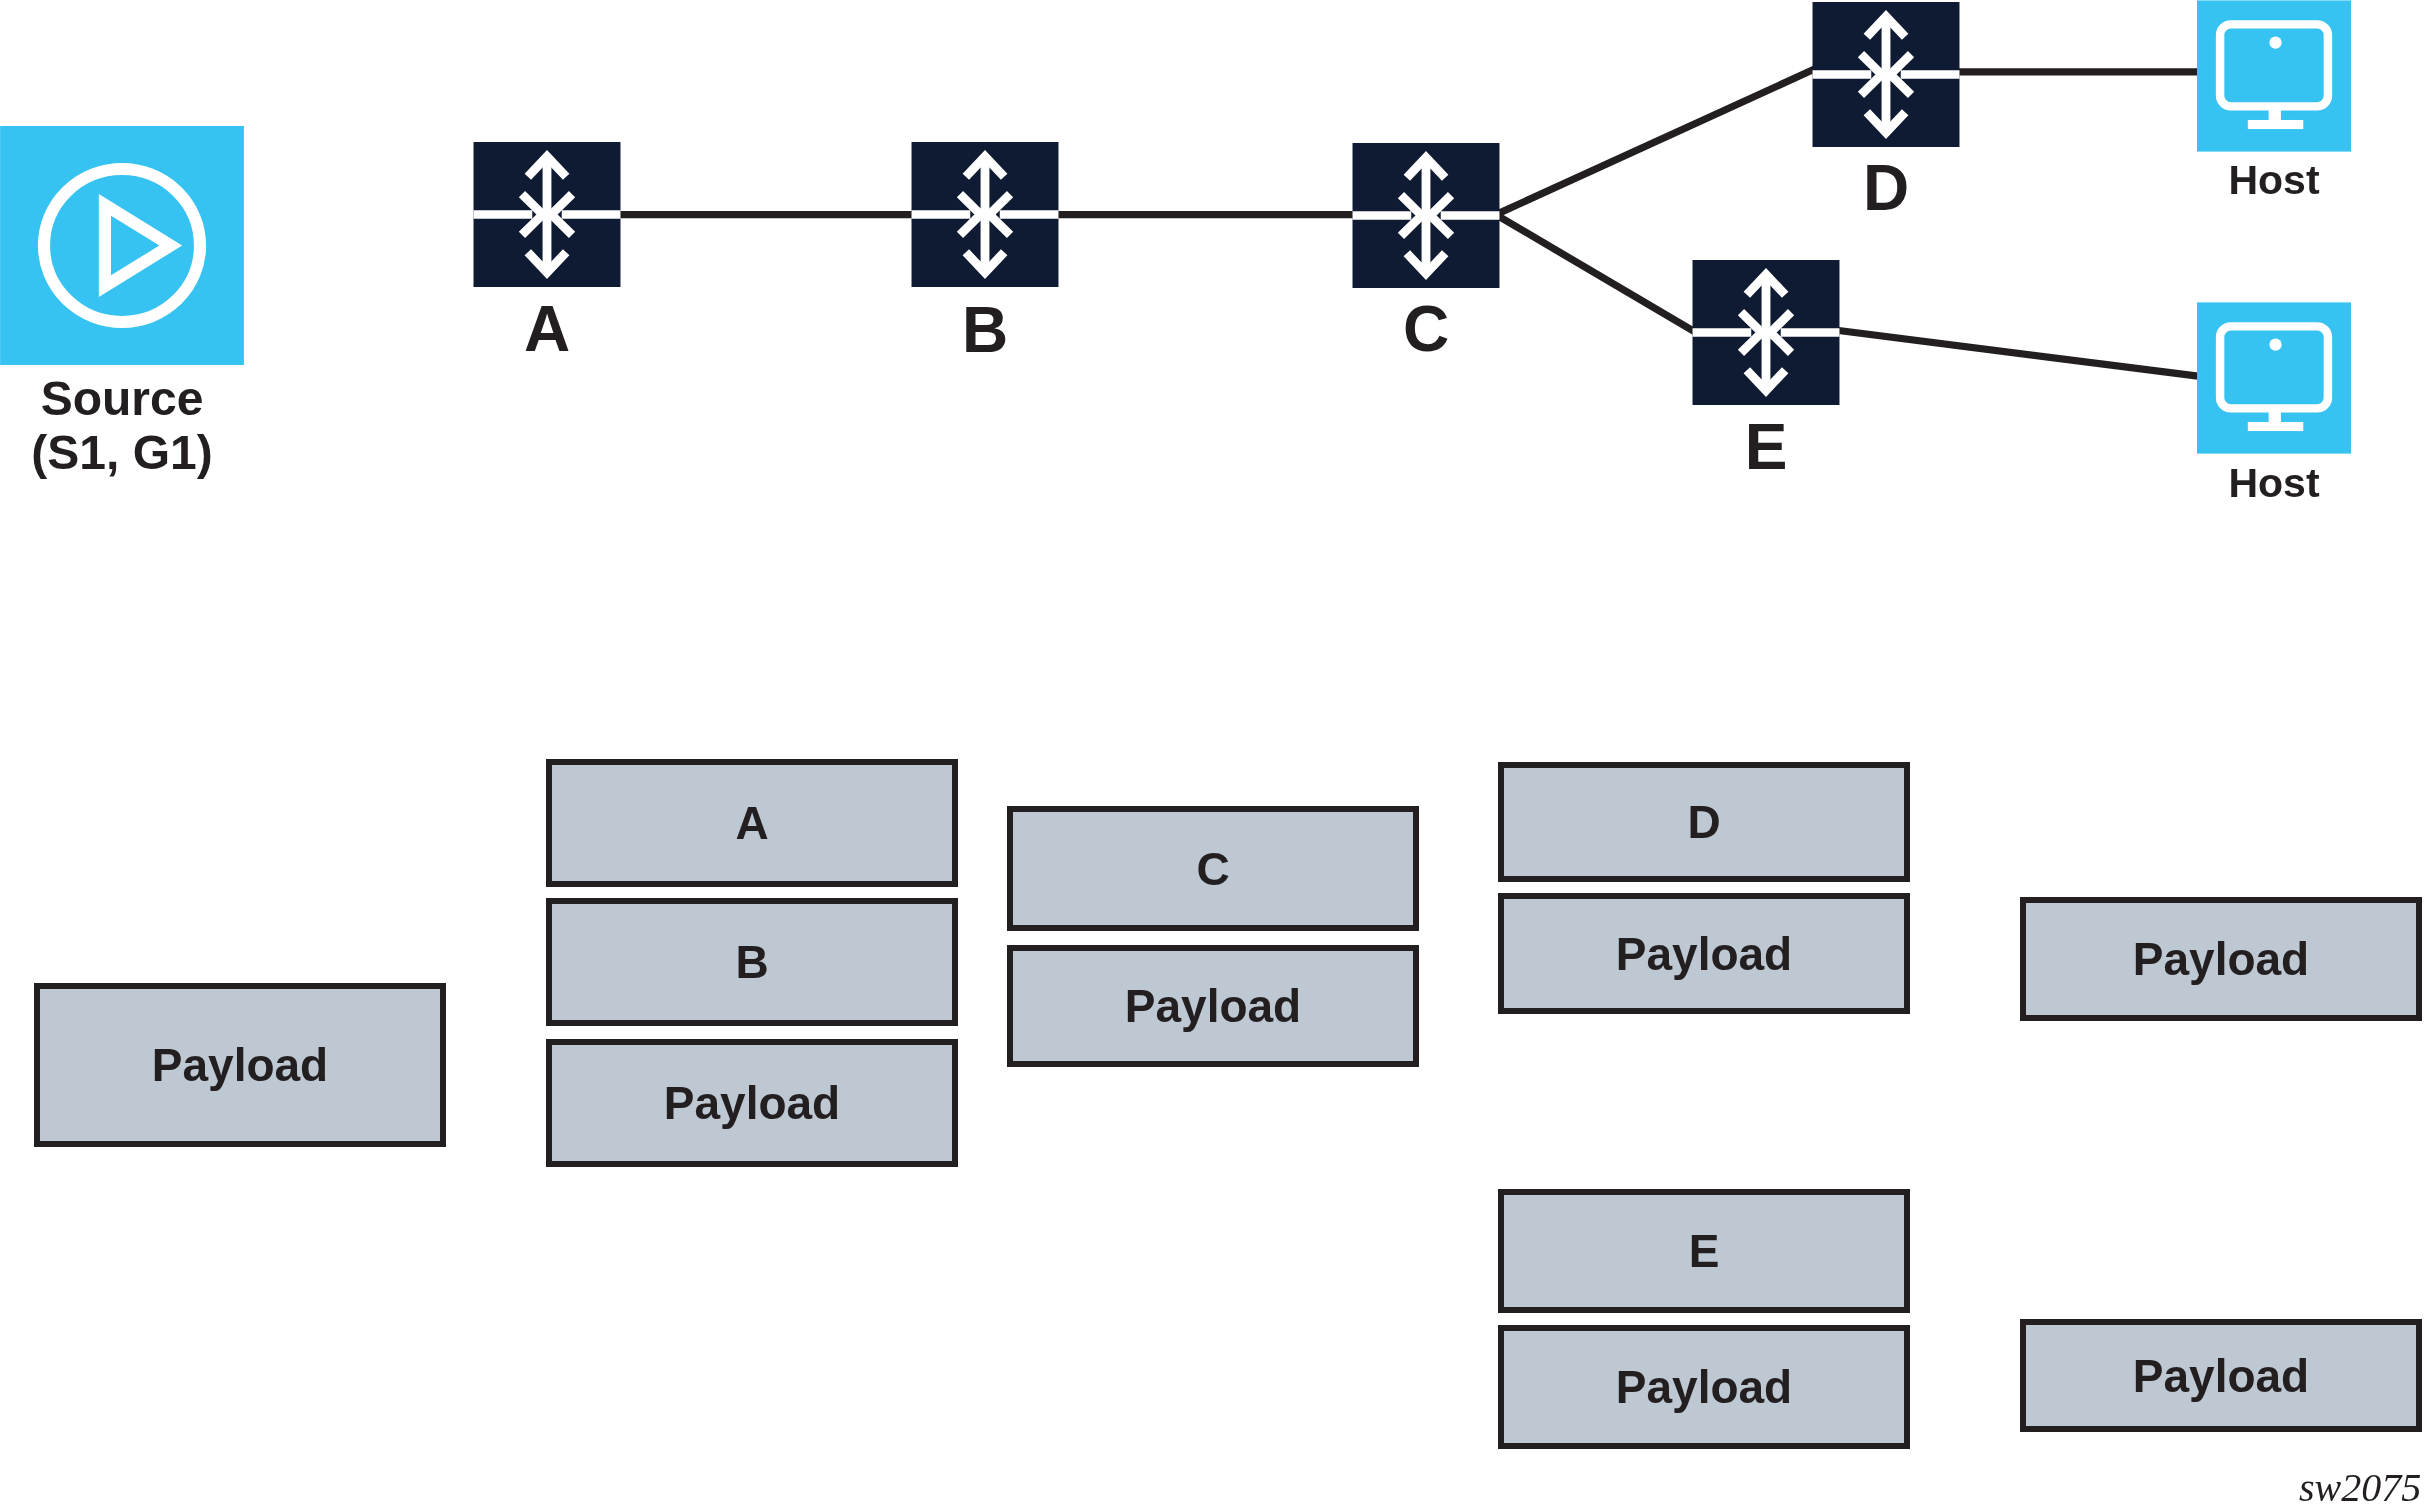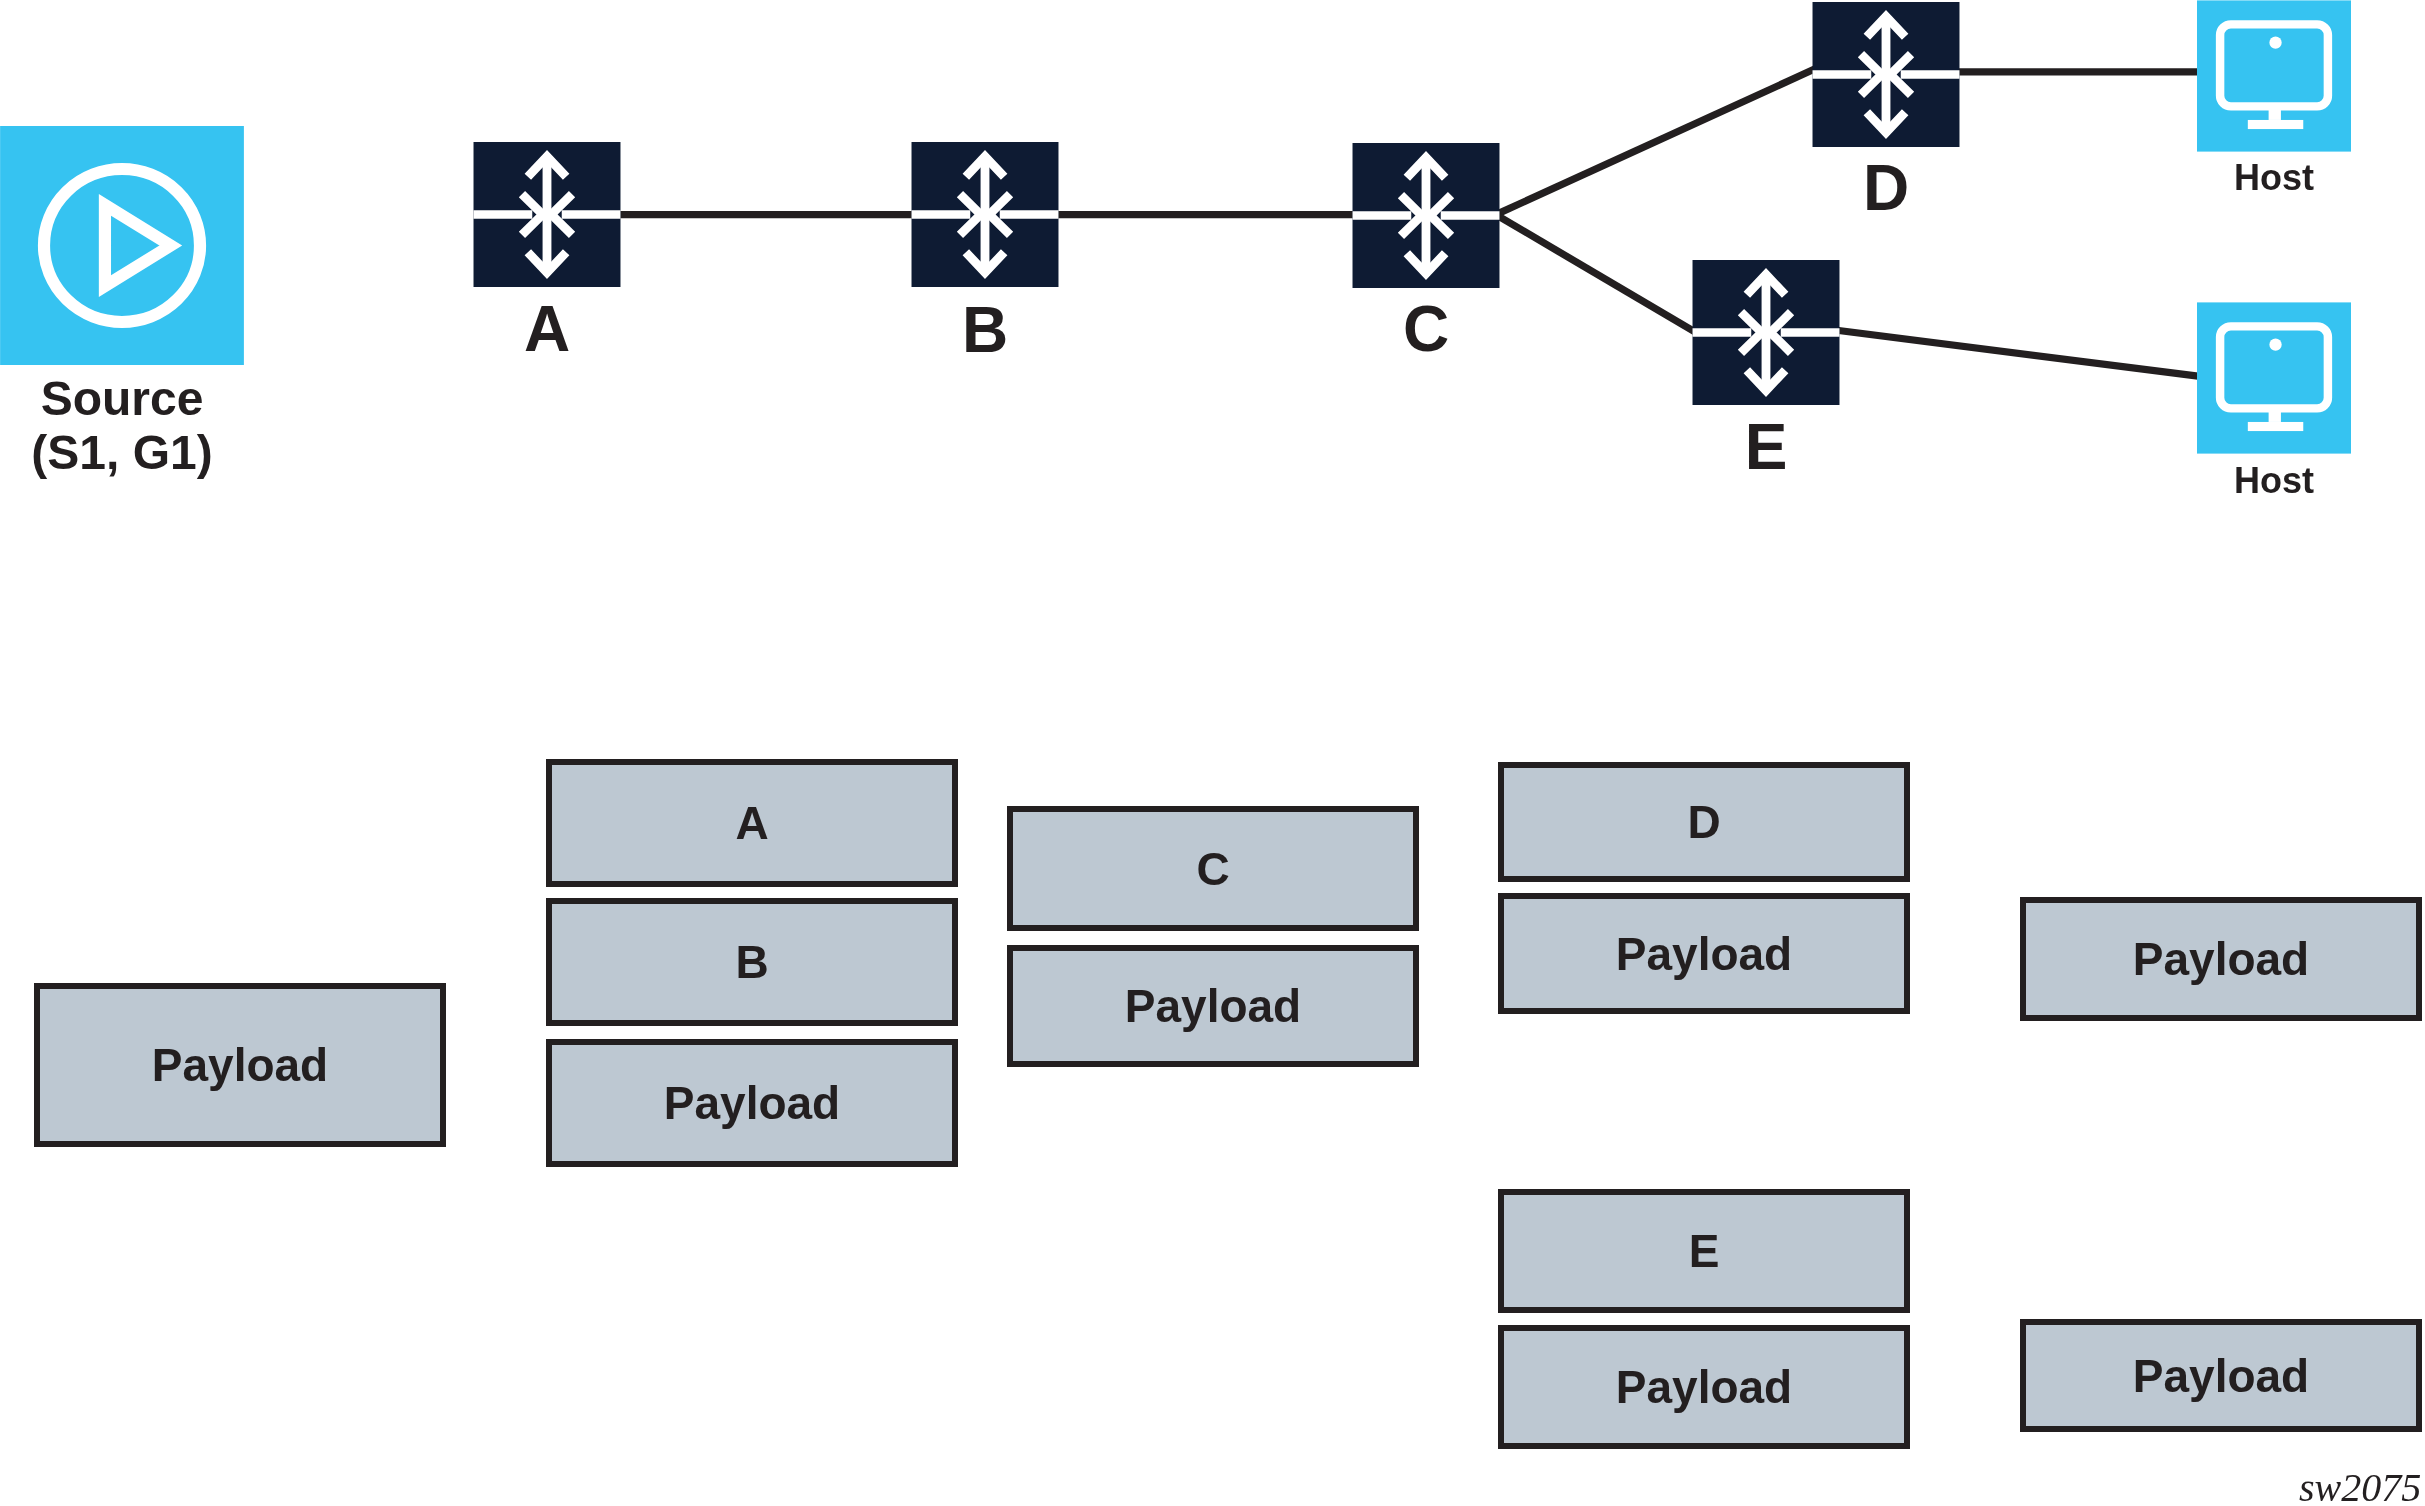--- a/index.html
+++ b/index.html
@@ -6,21 +6,21 @@
   .canvas {
     position:relative; width:2426px; height:1507px; background:#ffffff;
     font-family:"Liberation Sans", sans-serif; color:#231F20; overflow:hidden;
   }
   .abs { position:absolute; }
   svg.links { position:absolute; left:0; top:0; }
   .node-label {
     position:absolute; text-align:center; font-weight:bold;
     font-size:64px; color:#231F20; line-height:1;
   }
-  .host-label { font-size:36px; }
+  .host-label { font-size:41px; }
   .src-label  { font-size:48px; line-height:1.13; }
   .pbox {
     position:absolute; background:#BDC8D2; border:6.4px solid #231F20;
     box-sizing:border-box; display:flex; align-items:center; justify-content:center;
     font-weight:bold; font-size:46px; color:#231F20;
   }
   .watermark {
     position:absolute; font-family:"Liberation Serif", serif; font-style:italic;
     font-size:40px; color:#231F20;
   }

